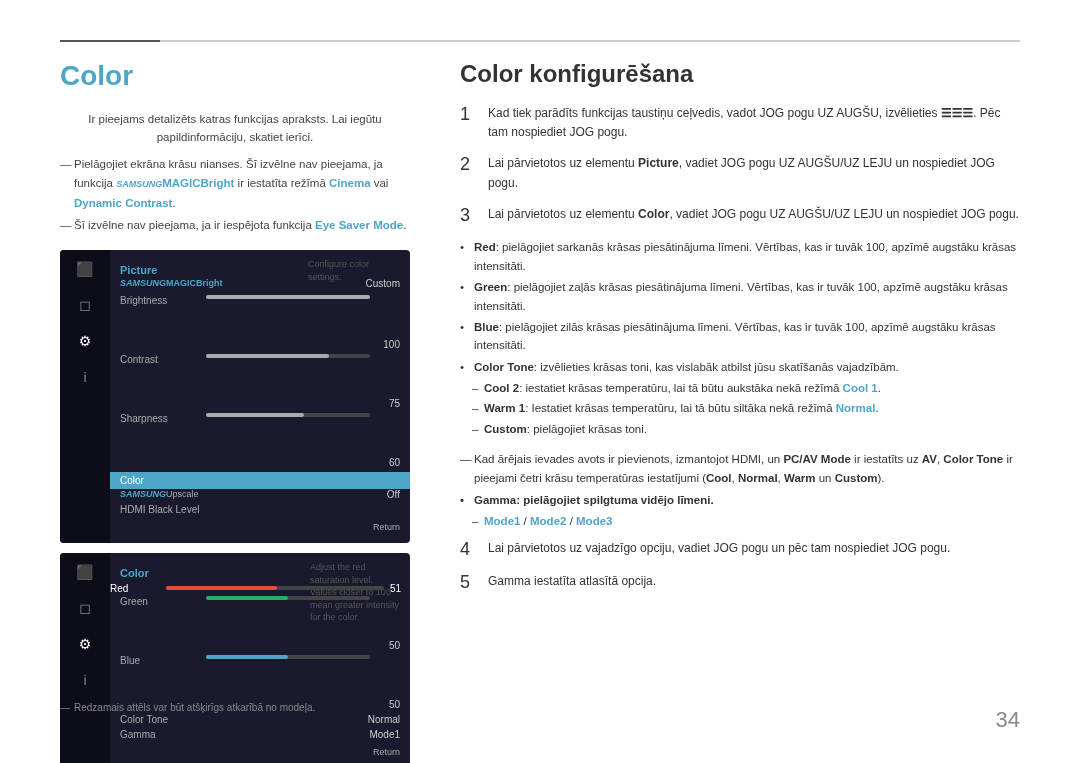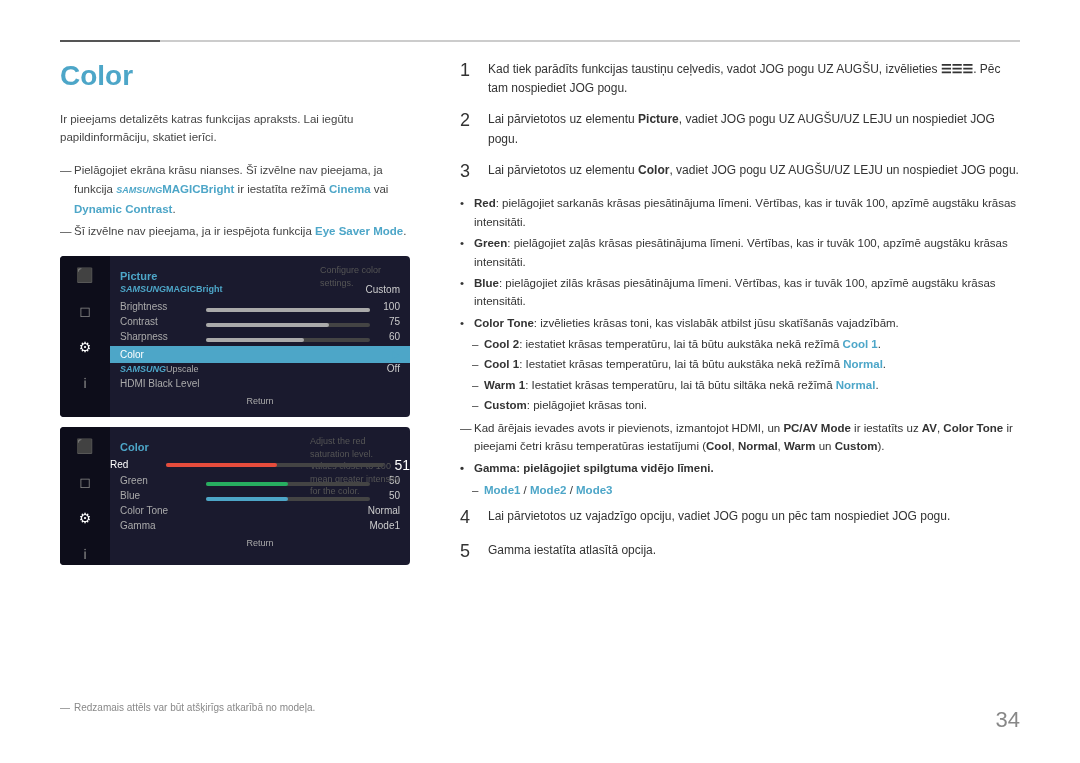--- a/index.html
+++ b/index.html
@@ -56,21 +56,22 @@
       font-size: 24px;
       font-weight: 700;
       color: #333;
       margin-bottom: 16px;
     }
 
     .left-intro {
       font-size: 11.5px;
       color: #444;
       line-height: 1.6;
-      margin-bottom: 14px;
+      margin-bottom: 8px;
+      text-align: center;
     }
 
     .bullet-item {
       font-size: 11.5px;
       color: #444;
       line-height: 1.7;
       padding-left: 14px;
       position: relative;
       margin-bottom: 3px;
     }
@@ -120,21 +121,21 @@
       color: #fff;
     }
 
     .panel-content {
       flex: 1;
       padding: 8px 10px;
     }
 
     .panel-row {
       display: flex;
-      align-items: flex-end;
+      align-items: flex-start;
       margin-bottom: 4px;
       font-size: 10px;
     }
 
     .panel-row-label {
       width: 80px;
       color: #aaa;
       font-size: 10px;
     }
 
@@ -150,20 +151,21 @@
       height: 100%;
       background: #aaa;
       border-radius: 2px;
     }
 
     .panel-row-value {
       width: 24px;
       text-align: right;
       color: #ccc;
       font-size: 10px;
+      margin-top: 44px;
     }
 
     .panel-row-text {
       flex: 1;
       text-align: right;
       color: #ccc;
       font-size: 10px;
     }
 
     .panel-magic-row {
@@ -187,29 +189,29 @@
       display: flex;
       align-items: center;
     }
 
     .panel-arrow {
       color: #4da6c8;
       font-size: 10px;
     }
 
     .panel-return {
-      text-align: center;
+      text-align: right;
       font-size: 9px;
       color: #aaa;
       padding: 3px 0;
     }
 
     .configure-note {
       position: absolute;
-      right: 10px;
+      right: 22px;
       top: 8px;
       font-size: 9px;
       color: #555;
       width: 80px;
       line-height: 1.4;
     }
 
     
     .numbered-item {
       display: flex;
@@ -406,21 +408,21 @@
         <div class="panel-sidebar-icon">ℹ</div>
       </div>
       <div class="panel-content">
         <div class="color-panel-header">Color</div>
 
         <div class="highlighted-row slider-red" style="background:#1a1a2e;padding:2px 0;">
           <span style="color:#fff;font-size:10px;width:50px;">Red</span>
           <div class="panel-row-bar" style="flex:1;margin:0 6px;">
             <div class="panel-row-bar-fill" style="width:51%;background:#e74c3c;"></div>
           </div>
-          <span style="color:#fff;font-size:14px;width:20px;text-align:right;">51</span>
+          <span style="color:#fff;font-size:10px;width:20px;text-align:left;">51</span>
         </div>
 
         <div class="panel-row">
           <span class="panel-row-label">Green</span>
           <div class="panel-row-bar">
               <div class="panel-row-bar-fill" style="width:50%;background:#27ae60;"></div>
             </div>
           <span class="panel-row-value">50</span>
         </div>
         <div class="panel-row">
@@ -440,20 +442,21 @@
         </div>
         <div class="panel-return">Return</div>
       </div>
     </div>
   </div>
 
 </div>
 
 <div class="right-column">
 
+  <h2 class="section-title-right">Color konfigurēšana</h2>
 
   <div class="numbered-item">
     <span class="num">1</span>
     <span class="text">Kad tiek parādīts funkcijas taustiņu ceļvedis, vadot JOG pogu UZ AUGŠU, izvēlieties <strong>☰☰☰</strong>. Pēc tam nospiediet JOG pogu.</span>
   </div>
   <div class="numbered-item">
     <span class="num">2</span>
     <span class="text">Lai pārvietotos uz elementu <strong>Picture</strong>, vadiet JOG pogu UZ AUGŠU/UZ LEJU un nospiediet JOG pogu.</span>
   </div>
   <div class="numbered-item">
@@ -471,30 +474,27 @@
     <strong>Blue</strong>: pielāgojiet zilās krāsas piesātinājuma līmeni. Vērtības, kas ir tuvāk 100, apzīmē augstāku krāsas intensitāti.
   </div>
   <div class="bullet-right">
     <strong>Color Tone</strong>: izvēlieties krāsas toni, kas vislabāk atbilst jūsu skatīšanās vajadzībām.
   </div>
 
   <div class="sub-bullet">
     <strong>Cool 2</strong>: iestatiet krāsas temperatūru, lai tā būtu aukstāka nekā režīmā <span class="highlight-blue">Cool 1</span>.
   </div>
   <div class="sub-bullet">
-    <strong>Cool 1</strong>: Iestatiet krāsas temperatūru, lai tā būtu aukstāka nekā režīmā <span class="highlight-blue">Normal</span>.
-  </div>
-  <div class="sub-bullet">
     <strong>Warm 1</strong>: Iestatiet krāsas temperatūru, lai tā būtu siltāka nekā režīmā <span class="highlight-blue">Normal</span>.
   </div>
   <div class="sub-bullet">
     <strong>Custom</strong>: pielāgojiet krāsas toni.
   </div>
 
-  <div class="dash-bullet" style="margin-top:4px;">
+  <div class="dash-bullet" style="margin-top:12px;">
     Kad ārējais ievades avots ir pievienots, izmantojot HDMI, un <strong>PC/AV Mode</strong> ir iestatīts uz <strong>AV</strong>, <strong>Color Tone</strong> ir pieejami četri krāsu temperatūras iestatījumi (<strong>Cool</strong>, <strong>Normal</strong>, <strong>Warm</strong> un <strong>Custom</strong>).
   </div>
 
   <div class="bullet-right" style="margin-top:4px;font-weight:bold;">
     <strong>Gamma</strong>: pielāgojiet spilgtuma vidējo līmeni.
   </div>
   <div class="sub-bullet">
     <span class="highlight-blue">Mode1</span> / <span class="highlight-blue">Mode2</span> / <span class="highlight-blue">Mode3</span>
   </div>
 

